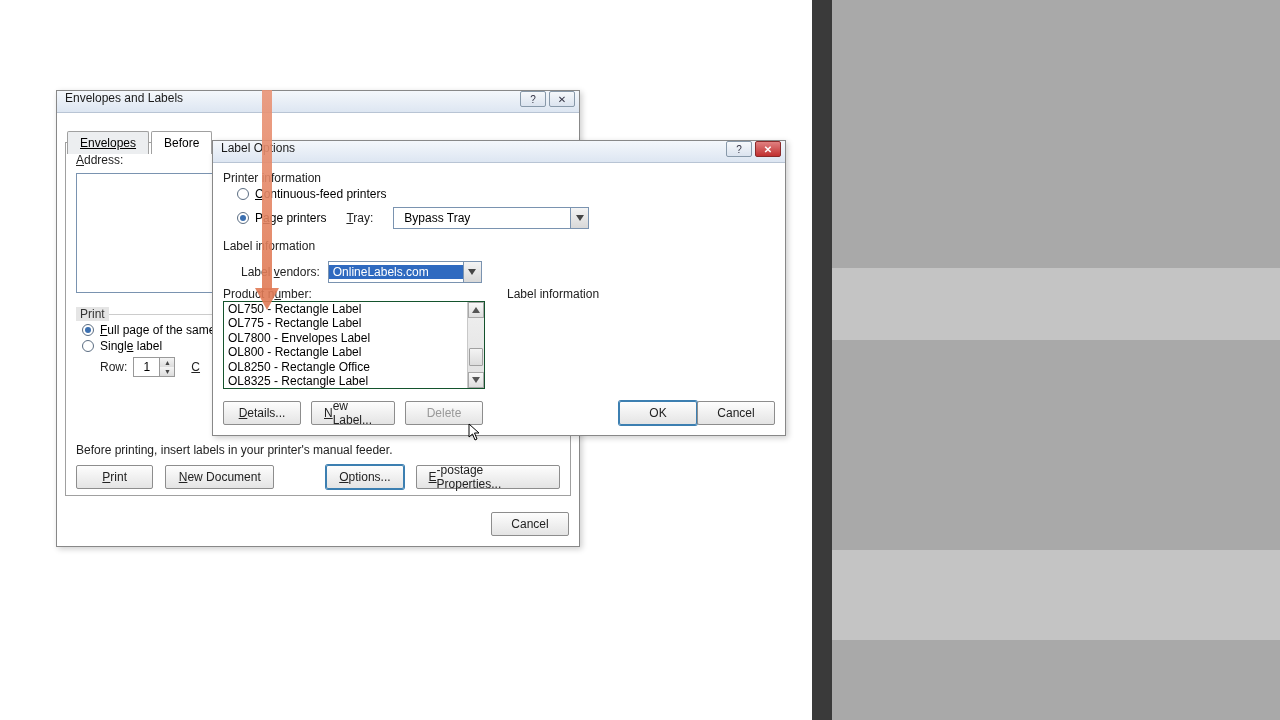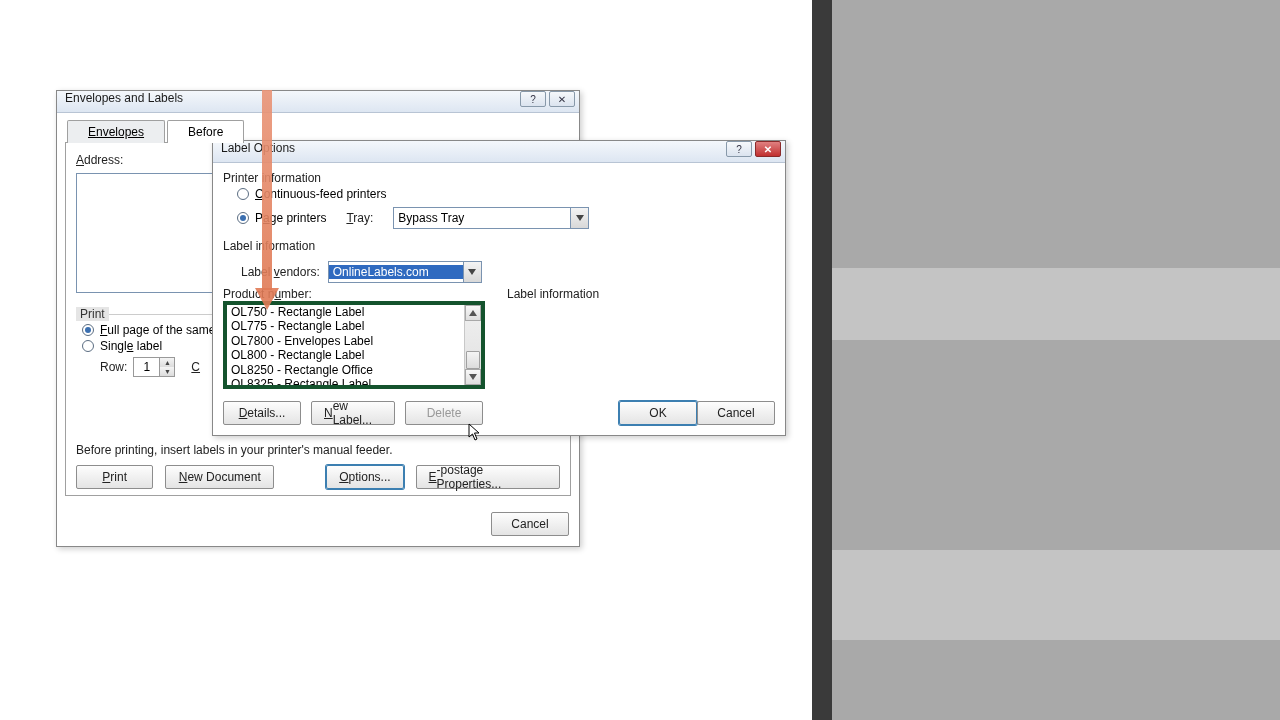--- a/index.html
+++ b/index.html
@@ -14,22 +14,22 @@
   .titlebar { display:flex; align-items:flex-start; justify-content:space-between; height:22px;
     background:linear-gradient(#f4f7fb,#dde6f2); border-bottom:1px solid #b8c4d4; padding:0 4px 0 8px; }
   .titlebar .ttl { color:#1a1a1a; }
   .tbbtns { display:flex; gap:3px; }
   .tbbtn { width:26px; height:16px; border:1px solid #8899aa; border-radius:2px;
     background:linear-gradient(#f6f8fb,#dbe3ef); display:flex; align-items:center; justify-content:center;
     font-size:10px; color:#334; cursor:pointer; }
   .tbbtn.close-red { background:linear-gradient(#e08080,#c13030); color:#fff; border-color:#8a2a2a; font-weight:bold; }
 
   .tabs { display:flex; padding:6px 8px 0 10px; }
-  .tab { padding:4px 20px; border:1px solid #a0a0a0; border-bottom:none; background:#eceef0; margin-right:2px;
-    border-radius:2px 2px 0 0; position:relative; top:1px; cursor:pointer; }
+  .tab { padding:4px 12px; border:1px solid #a0a0a0; border-bottom:none; background:#eceef0; margin-right:2px;
+    border-radius:2px 2px 0 0; position:relative; top:12px; cursor:pointer; }
   .tab.active { background:#fff; z-index:2; }
   .tabpanel { border:1px solid #a0a0a0; margin:0 8px 8px 8px; padding:10px 10px 6px 10px; background:#fff; }
 
   .lbl { color:#222; }
   .underline-access { text-decoration:underline; }
   .textarea { border:1px solid #7a93b0; width:100%; height:120px; background:#fff; }
 
   .group-title { position:relative; margin-top:6px; }
   .group-title span { background:#e5e5e5; padding:0 4px; position:relative; z-index:1; color:#333; }
   .group-title::after { content:""; position:absolute; left:0; right:0; top:50%; height:1px; background:#ccc; z-index:0; }
@@ -57,21 +57,21 @@
 
   .select { display:flex; align-items:center; border:1px solid #7a93b0; height:22px; background:#fff; }
   .select .sel-text { flex:1; padding:0 4px; }
   .select .sel-text.highlighted { background:#2f6ac0; color:#fff; }
   .select .sel-arrow { width:18px; height:100%; border-left:1px solid #7a93b0;
     background:linear-gradient(#f4f4f4,#d8d8d8); display:flex; align-items:center; justify-content:center; }
   .sel-arrow svg { width:8px; height:6px; }
 
   .link { color:#0b57a8; text-decoration:underline; cursor:pointer; }
 
-  .listbox { border:4px solid #14532d; height:88px; width:262px; background:#fff; display:flex; }
+  .listbox { border:1px solid #14532d; height:88px; width:262px; background:#fff; display:flex; }
   .listbox .items { flex:1; overflow:hidden; }
   .listbox .items div { padding:0 4px; line-height:14.4px; white-space:nowrap; }
   .scrollbar { width:17px; background:linear-gradient(#f0f0f0,#e0e0e0); border-left:1px solid #c8c8c8;
     display:flex; flex-direction:column; position:relative; }
   .scrollbtn { height:16px; border:1px solid #a8a8a8; margin:0; background:linear-gradient(#f8f8f8,#dedede);
     display:flex; align-items:center; justify-content:center; }
   .scrollthumb { position:absolute; left:1px; right:1px; top:46px; height:18px;
     border:1px solid #a0a0a0; background:linear-gradient(#f4f4f4,#dcdcdc); border-radius:1px; }
   .scrollbtn svg { width:8px; height:6px; }
 
@@ -163,21 +163,21 @@
     <div class="radio-row" style="margin-left:14px;">
       <span class="radio"></span>
       <span><span class="underline-access">C</span>ontinuous-feed printers</span>
     </div>
     <div style="display:flex; align-items:center; gap:20px; margin-left:14px; margin-top:6px;">
       <div class="radio-row" style="margin:0;">
         <span class="radio checked"></span>
         <span>P<span class="underline-access">a</span>ge printers</span>
       </div>
       <span class="lbl"><span class="underline-access">T</span>ray:</span>
-      <div class="select" style="width:196px;">
+      <div class="select" style="width:196px;padding-left:6px;">
         <div class="sel-text">Bypass Tray</div>
         <div class="sel-arrow">
           <svg viewBox="0 0 8 6">
               <path d="M0 0 L8 0 L4 6 Z" fill="#454545"></path>
             </svg>
         </div>
       </div>
     </div>
 
     <div class="lbl" style="margin-top:10px;">Label information</div>

